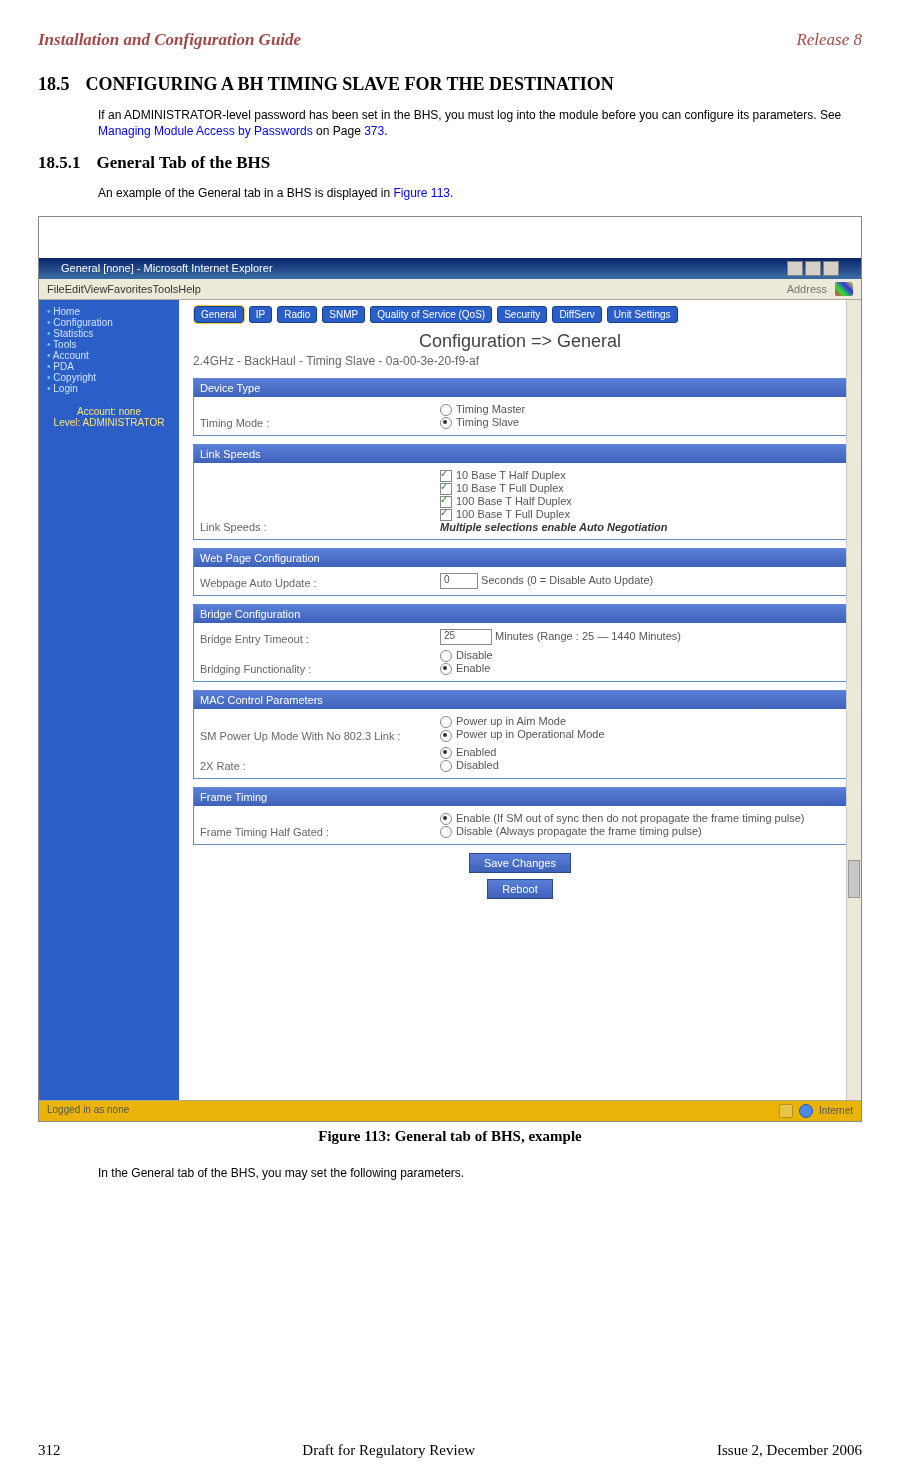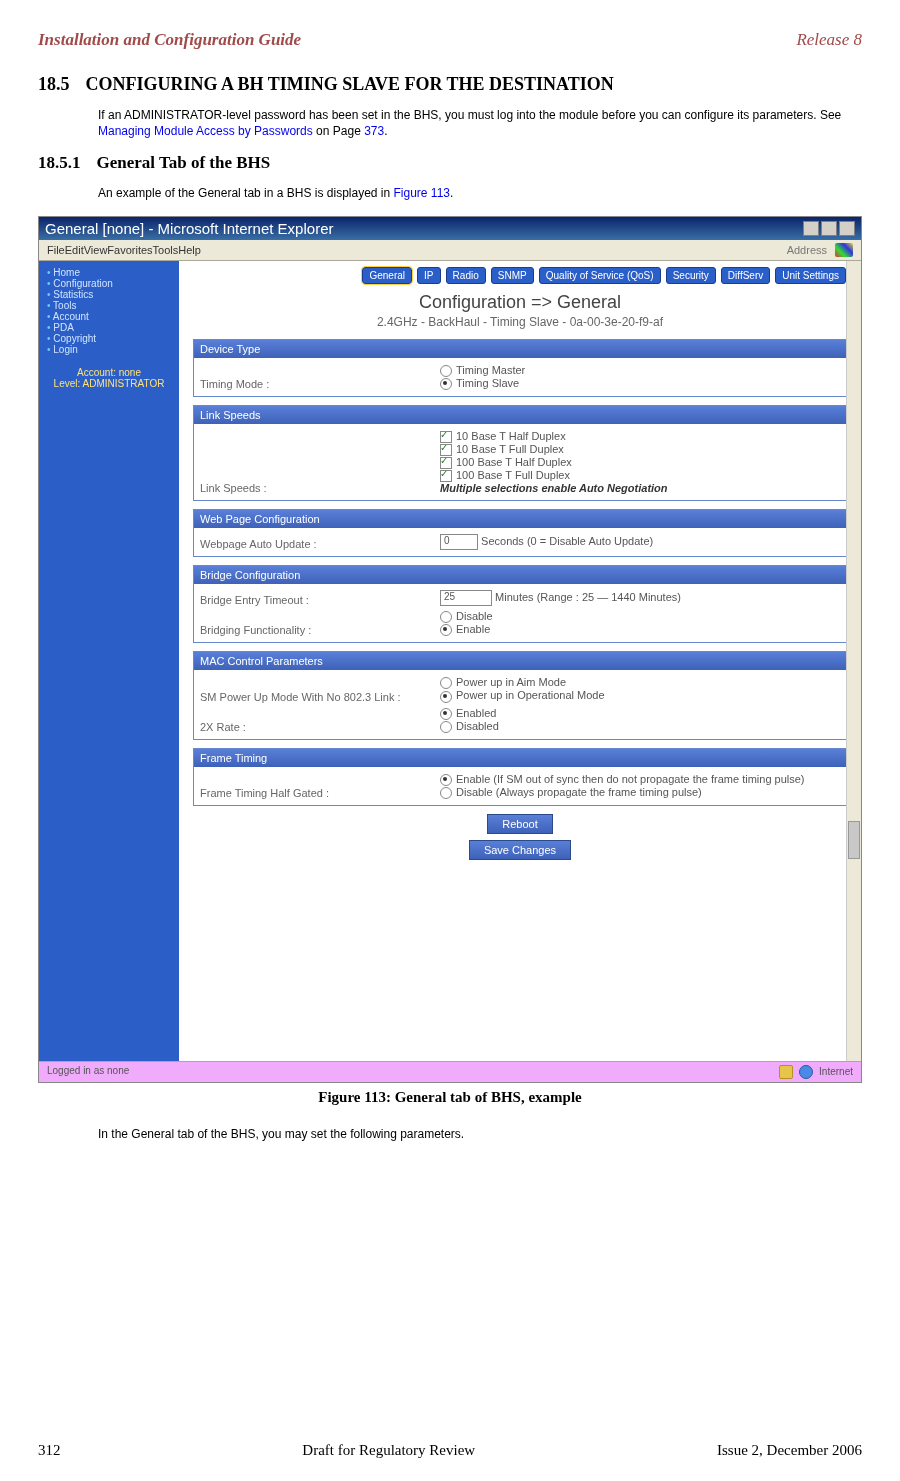--- a/index.html
+++ b/index.html
@@ -73,25 +73,26 @@
     width: 100%;
     box-sizing: border-box;
     font-family: Tahoma, Arial, sans-serif;
     font-size: 11px;
     color: #555;
     filter: blur(0.3px);
   }
   .titlebar {
     background: linear-gradient(#0a246a, #3a6ea5);
     color: #fff;
-    padding: 3px 6px;
+    padding: 3px 22px;
     display: flex;
     justify-content: space-between;
     align-items: center;
-    font-size: 15px;
+    font-size: 11px;
+    margin-top: 41px;
   }
   .titlebar .icons { display: flex; gap: 2px; }
   .titlebar .wbtn { width: 14px; height: 13px; background: #d4d0c8; border: 1px solid #808080; }
   .menubar {
     background: #ece9d8;
     padding: 3px 8px;
     display: flex;
     border-bottom: 1px solid #aca899;
     font-size: 11px;
     color: #333;
@@ -114,28 +115,28 @@
   }
   .sidebar ul { list-style: none; margin:0; padding:0;}
   .sidebar li::before { content:"• "; color:#6cf;}
   .sidebar .acct { margin-top:12px; color:#ffe27a; font-size:10px; text-align:center;}
   .main {
     flex: 1;
     padding: 6px 14px 14px 14px;
     box-sizing: border-box;
     position: relative;
   }
-  .tabs { text-align:right; margin-bottom:6px;}
+  .tabs { text-align:left; margin-bottom:6px;}
   .tabs span {
     display:inline-block; background:#2a5fc9; color:#fff; padding:2px 6px;
     border:1px solid #1a3f89; border-radius:3px; font-size:10px; margin:0 1px;
   }
   .tabs span.active { outline:1px solid #ffd040;}
   .page-head { text-align:center; font-size:18px; color:#444; margin:8px 0 2px 0;}
-  .page-sub { text-align:center; font-size:12px; color:#666; margin-bottom:10px;}
+  .page-sub { font-size:12px; color:#666; margin-bottom:10px;}
   .panel {
     border:1px solid #6688cc; margin-bottom:8px;
   }
   .panel-h {
     background: linear-gradient(#5a7fd8,#3e62b8);
     color:#fff; padding:3px 6px; font-size:11px;
   }
   .panel-body { padding:4px 6px; }
   .row { display:flex; align-items:flex-end; padding:2px 0;}
   .row-lbl { width:240px; color:#666;}
@@ -148,21 +149,21 @@
   .radio.sel::after{content:"";position:absolute;left:2px;top:2px;width:4px;height:4px;background:#333;border-radius:50%;}
   .check { position:relative;}
   .check.sel::after{content:"✓";position:absolute;left:-1px;top:-3px;font-size:10px;color:#2a7a2a;}
   .txtin { display:inline-block; border:1px solid #888; background:#fff; padding:0 3px; min-width:30px; height:14px; font-size:10px; vertical-align:middle;}
   .btn {
     background:linear-gradient(#5a7fd8,#3e62b8); color:#fff; border:1px solid #2a4a8a;
     padding:3px 14px; display:inline-block; font-size:11px;
   }
   .btn-row { text-align:center; margin-top:6px;}
   .statusbar {
-    background:#f0abfc; border-top:1px solid #aca899;
+    background:#eab308; border-top:1px solid #aca899;
     padding:3px 8px; display:flex; justify-content:space-between;
     font-size:10px; color:#555;
   }
   .sb-right { display:flex; align-items:center; gap:6px;}
   .shield { width:12px;height:12px;background:#e6c54a;border:1px solid #b89020; border-radius:2px;}
   .globe { width:12px;height:12px;background:#4a8ae6;border:1px solid #2a5aa0;border-radius:50%;}
   .scrollbar-v { position:absolute; right:0; top:0; bottom:0; width:14px; background:#ece9d8; border-left:1px solid #ccc;}
   .scroll-thumb { position:absolute; left:1px; right:1px; height:36px; background:#c8c8c8; border:1px solid #999;}
 </style>
 </head>
@@ -332,24 +333,24 @@
                 <div class="row-lbl">Frame Timing Half Gated :</div>
                 <div class="row-val">
                   <div><span class="radio sel"></span><span>Enable (If SM out of sync then do not propagate the frame timing pulse)</span></div>
                   <div><span class="radio"></span><span>Disable (Always propagate the frame timing pulse)</span></div>
                 </div>
               </div>
             </div>
           </div>
 
           <div class="btn-row">
+            <span class="btn">Save Changes</span>
+          </div>
+          <div class="btn-row">
             <span class="btn">Reboot</span>
-          </div>
-          <div class="btn-row">
-            <span class="btn">Save Changes</span>
           </div>
 
           <div class="scrollbar-v">
             <div class="scroll-thumb" style="top:560px"></div>
           </div>
         </div>
       </div>
       <div class="statusbar">
         <span>Logged in as none</span>
         <span class="sb-right">

